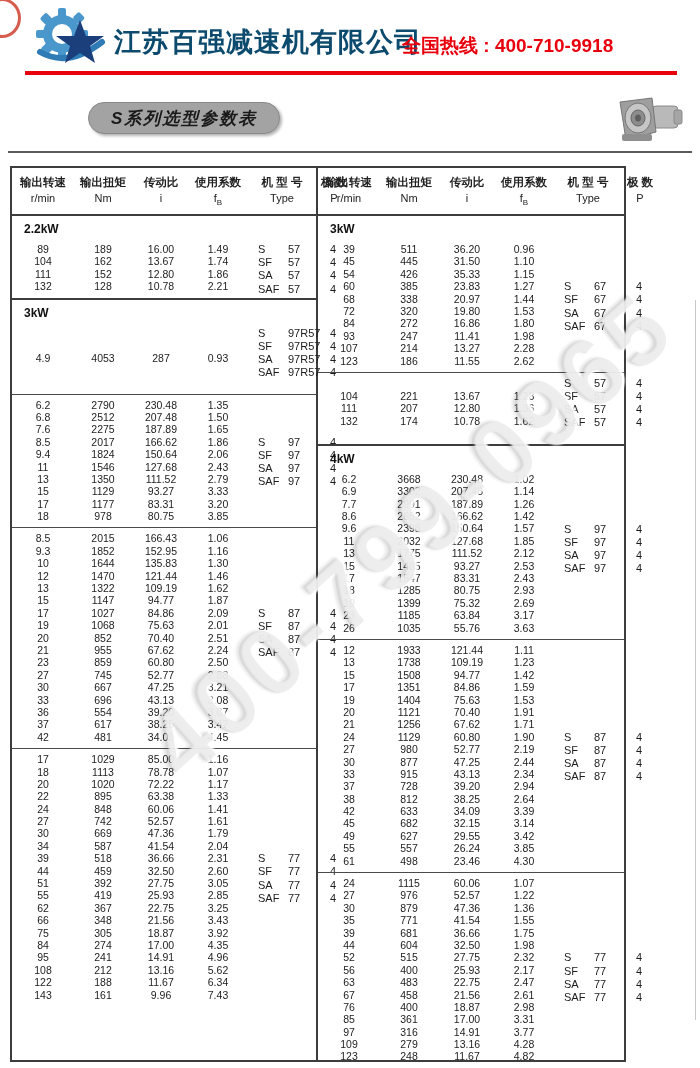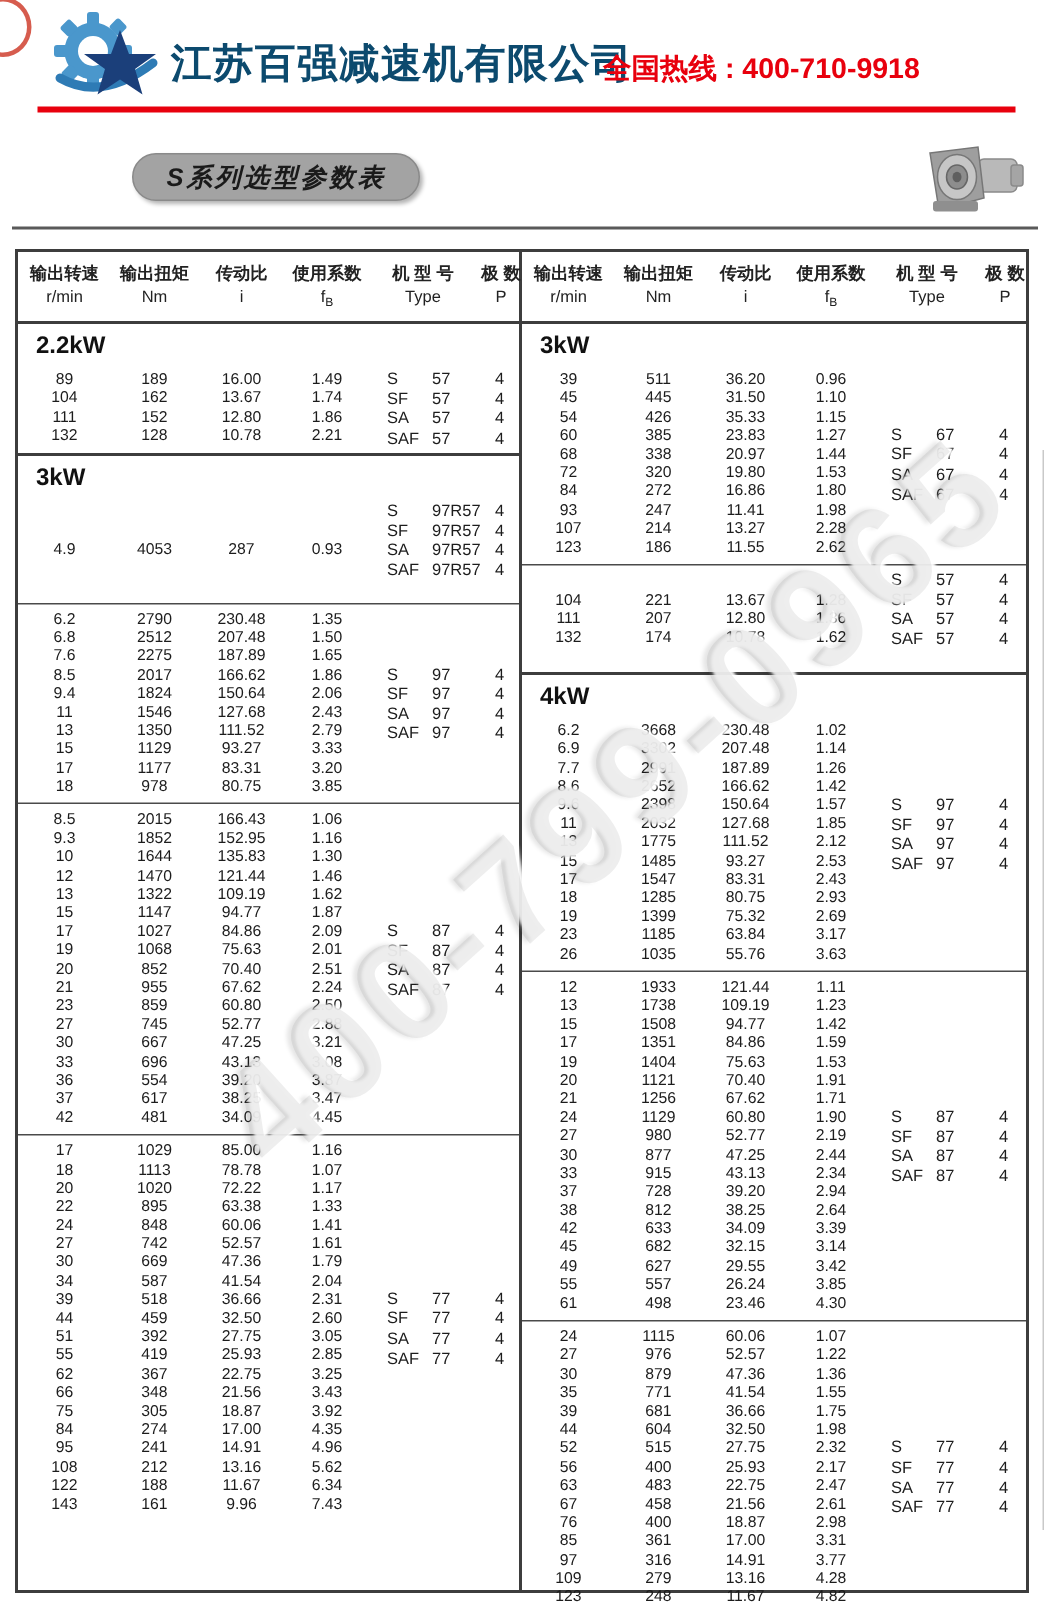--- a/index.html
+++ b/index.html
@@ -24,33 +24,33 @@
   .gearbox{position:absolute;left:612px;top:92px;width:72px;height:54px;}
   .gray-rule{position:absolute;top:151px;left:8px;width:684px;height:2px;background:#5a5a5a;}
   .edge-line{position:absolute;left:695px;top:300px;width:1px;height:720px;background:#c9c9c9;}
   
   .watermark{position:absolute;left:60px;top:480px;width:700px;text-align:center;
     font-size:96px;font-weight:bold;letter-spacing:6px;
     color:rgba(120,120,120,0.13);
     text-shadow:2px 2px 2px rgba(255,255,255,0.95),-2px -2px 3px rgba(0,0,0,0.10);
     transform:rotate(-42deg);transform-origin:center center;pointer-events:none;z-index:5;}
   
-  .table-wrap{position:absolute;top:166px;left:10px;width:676px;height:896px;
+  .table-wrap{position:absolute;top:166px;left:10px;width:616px;height:896px;
     border:2px solid #3d3d3d;display:flex;box-sizing:border-box;background:transparent;}
   .half{width:50%;position:relative;box-sizing:border-box;}
   .half.left{border-right:2px solid #3d3d3d;}
   .half-header{height:46px;border-bottom:2px solid #3d3d3d;display:grid;
     grid-template-columns:62px 58px 58px 56px 72px 32px;align-content:center;row-gap:1px;}
   .hcell{text-align:center;}
   .hcell .cn{font-size:11.5px;font-weight:bold;color:#222;}
   .hcell .unit{font-size:11px;color:#222;margin-top:2px;}
   .hcell .unit sub{font-size:8px;}
   .section{border-bottom:2px solid #3d3d3d;}
   .section:last-child{border-bottom:none;}
-  .power-label{font-weight:bold;font-size:16px;padding:6px 0 3px 12px;color:#111;}
+  .power-label{font-weight:bold;font-size:12px;padding:6px 0 3px 12px;color:#111;}
   .block{position:relative;padding:4px 0 5px 0;}
   .block + .block{border-top:1px solid #4a4a4a;}
   .drow{display:grid;grid-template-columns:62px 58px 58px 56px;height:12.4px;
     line-height:12.4px;font-size:10.5px;text-align:center;color:#1c1c1c;}
   .types{position:absolute;left:246px;width:94px;}
   .trow{position:relative;height:13.2px;line-height:13.2px;font-size:11px;display:flex;color:#1c1c1c;}
   .tm{width:30px;}
   .tn{}
   .tp{position:absolute;left:72px;}
   .block.center{height:62px;}

